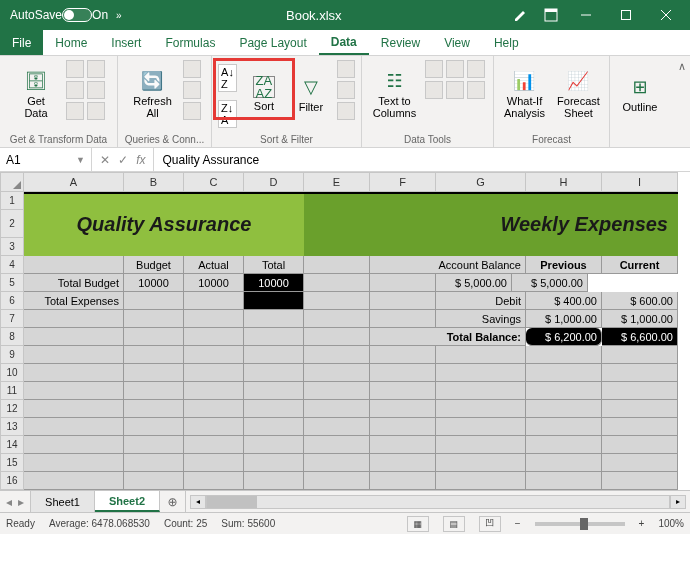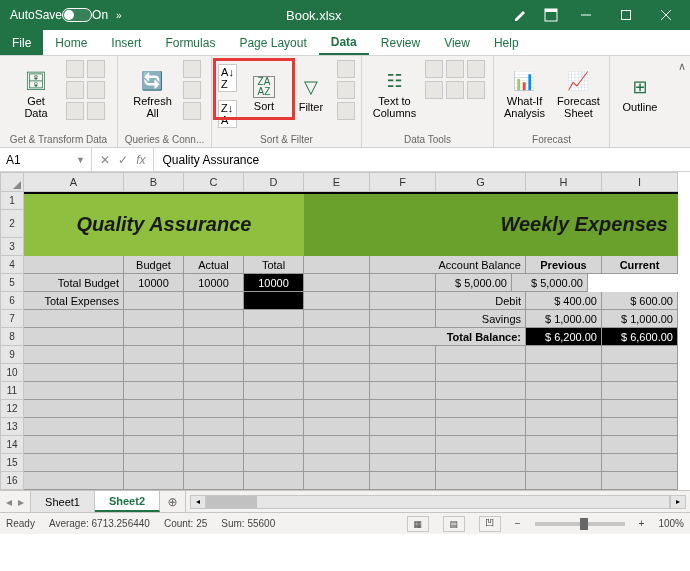--- a/index.html
+++ b/index.html
@@ -166,21 +166,21 @@
     <div class="label">Queries &amp; Conn...</div>
   </div>
 
   <div class="rgroup" style="width:150px">
     <div class="body">
       <div class="col" style="gap:8px; padding-top:4px">
         <div style="font-size:11px;border:1px solid #c8c8c8;padding:1px 2px;background:#fff">A↓<br>Z</div>
         <div style="font-size:11px;border:1px solid #c8c8c8;padding:1px 2px;background:#fff">Z↓<br>A</div>
       </div>
       <div class="bigbtn" style="width:42px">
-        <span class="ic" style="border:1px solid #888;width:22px;height:22px;font-size:10px;line-height:1">ZA<br>AZ</span>
+        <span class="ic" style="border:1px solid #888;width:22px;height:22px;font-size:13px;line-height:1">ZA<br>AZ</span>
         <span class="tx">Sort</span>
       </div>
       <div class="bigbtn" style="width:40px">
         <span class="ic">▽</span>
         <span class="tx">Filter</span>
       </div>
       <div class="col">
         <div class="si"></div>
         <div class="si"></div>
         <div class="si"></div>
@@ -344,21 +344,21 @@
       </div>
       <div class="row">
         <div class="rh" style="height: 18px;">8</div>
         <div class="cell" style="width: 100px; height: 18px;"></div>
         <div class="cell" style="width: 60px; height: 18px;"></div>
         <div class="cell" style="width: 60px; height: 18px;"></div>
         <div class="cell" style="width: 60px; height: 18px;"></div>
         <div class="cell" style="width: 66px; height: 18px;"></div>
         <div class="cell" style="width: 66px; height: 18px; border-right: none;"></div>
         <div class="cell" style="width: 90px; height: 18px; font-weight: 700; justify-content: flex-end;">Total Balance:</div>
-        <div class="cell" style="width: 76px; height: 18px; background: rgb(0, 0, 0); color: rgb(255, 255, 255); justify-content: flex-end;">$  6,200.00</div>
+        <div class="cell" style="width: 76px; height: 18px; background: rgb(0, 0, 0); color: rgb(255, 255, 255); justify-content: flex-end; border-radius: 6px;">$  6,200.00</div>
         <div class="cell" style="width: 76px; height: 18px; background: rgb(0, 0, 0); color: rgb(255, 255, 255); justify-content: flex-end;">$  6,600.00</div>
       </div>
       <div class="row">
         <div class="rh" style="height: 18px;">9</div>
         <div class="cell" style="width: 100px; height: 18px;"></div>
         <div class="cell" style="width: 60px; height: 18px;"></div>
         <div class="cell" style="width: 60px; height: 18px;"></div>
         <div class="cell" style="width: 60px; height: 18px;"></div>
         <div class="cell" style="width: 66px; height: 18px;"></div>
         <div class="cell" style="width: 66px; height: 18px;"></div>
@@ -465,21 +465,21 @@
     <div class="arr">◂</div>
     <div class="track">
         <div class="thumb"></div>
       </div>
     <div class="arr">▸</div>
   </div>
 </div>
 
 <div class="status">
   <span>Ready</span>
-  <span>Average: 6713.256440</span>
+  <span>Average: 6478.068530</span>
   <span>Count: 25</span>
   <span>Sum: 55600</span>
   <div class="spacer"></div>
   <div class="viewbtn">▦</div>
   <div class="viewbtn">▤</div>
   <div class="viewbtn">凹</div>
   <span>−</span>
   <div class="slider"></div>
   <span>+</span>
   <span>100%</span>

